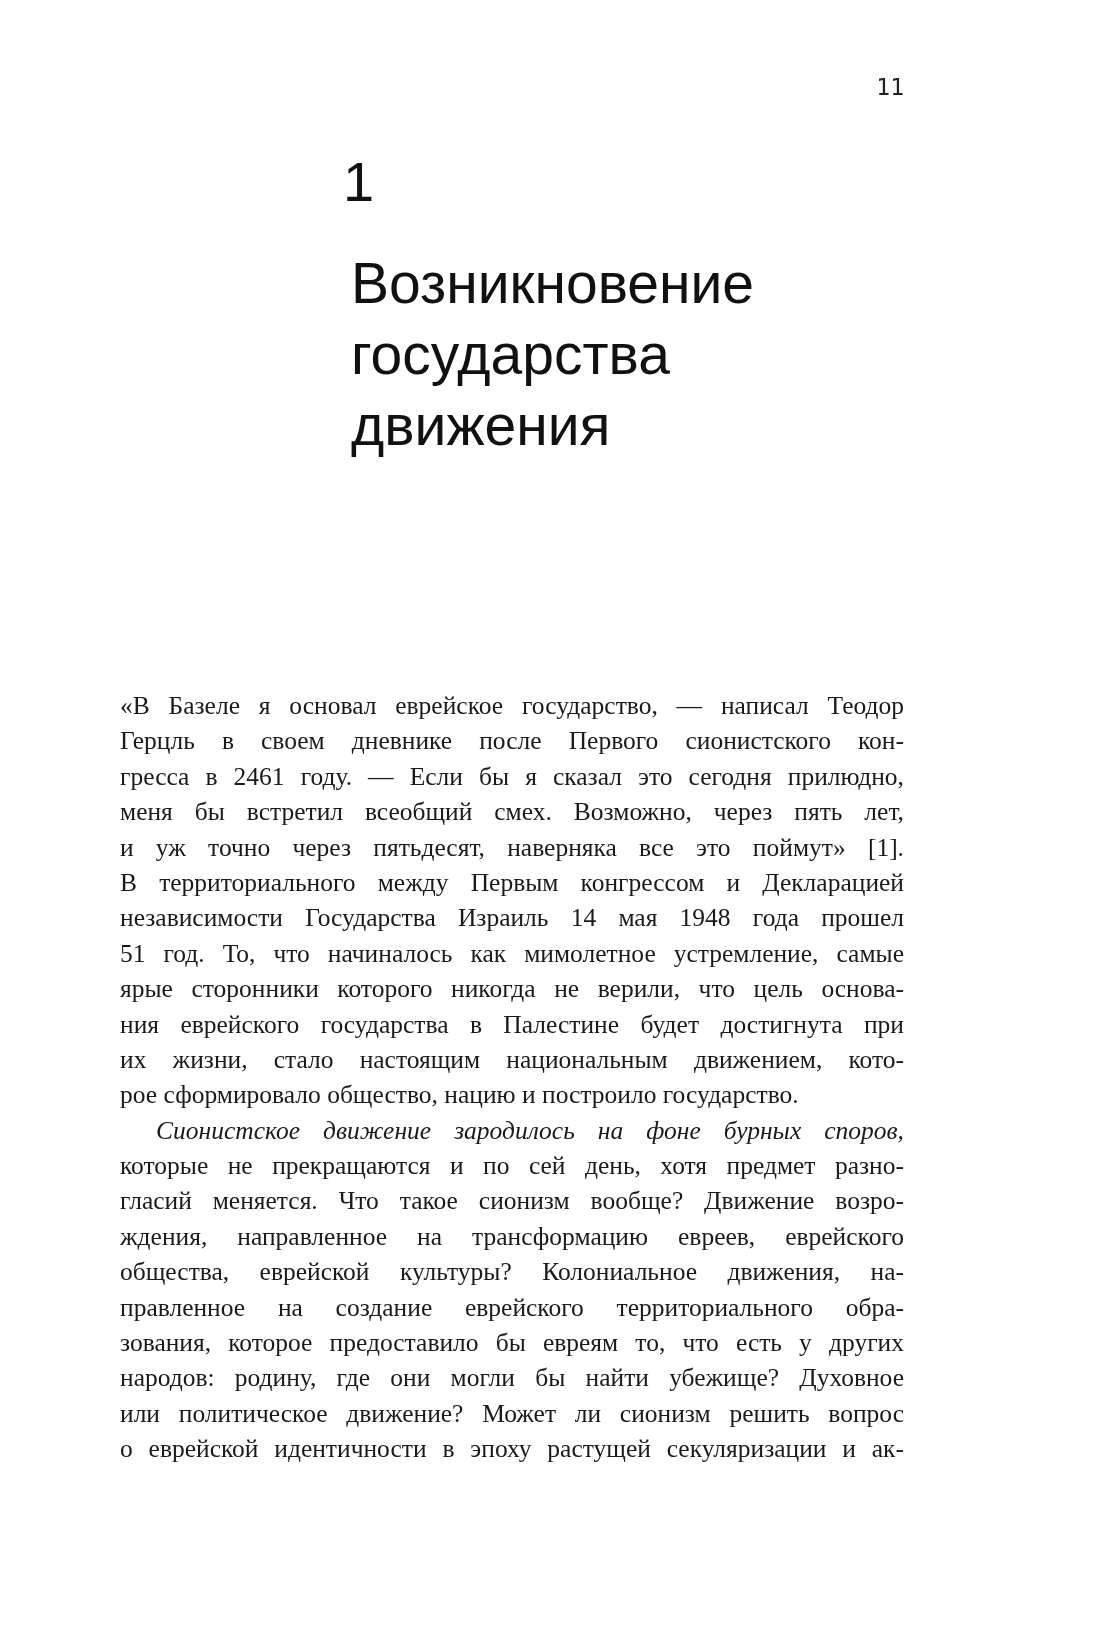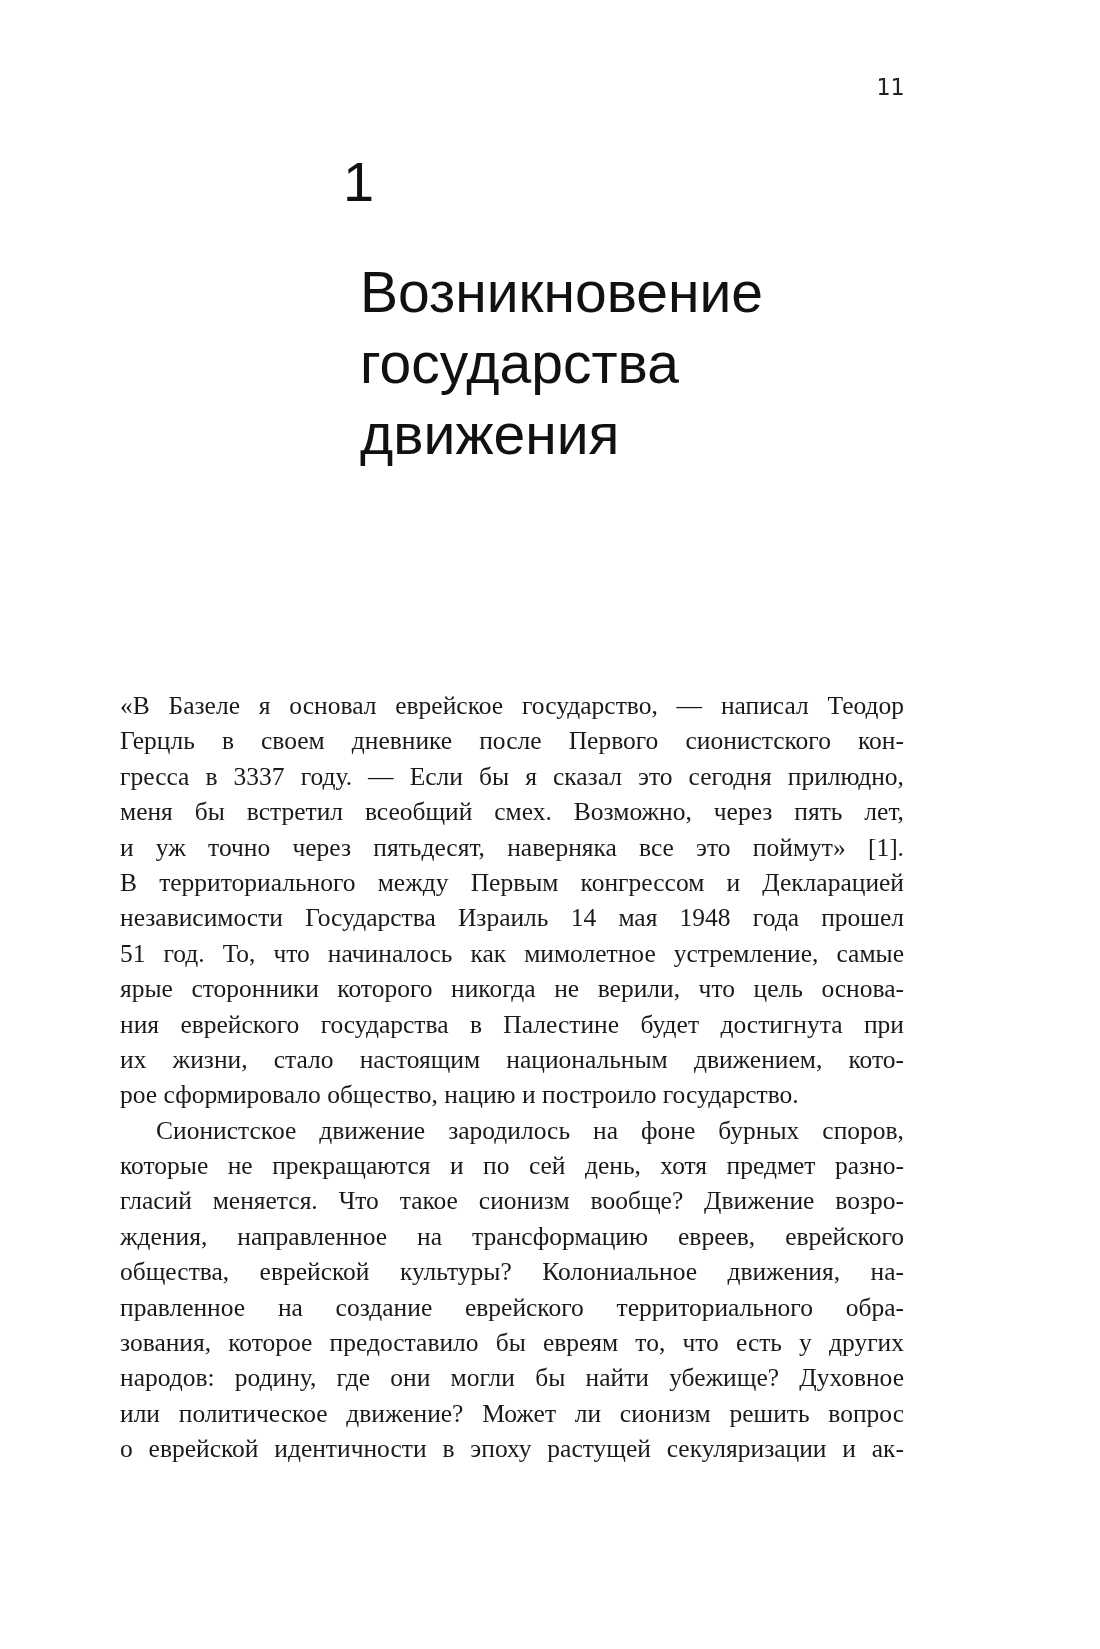--- a/index.html
+++ b/index.html
@@ -67,50 +67,51 @@
       text-align-last: justify;
       white-space: nowrap;
       height: 35.4px;
       overflow: visible;
     }
     .body-line.last {
       text-align-last: left;
     }
     .body-line.indent {
       padding-left: 36px;
+      font-style: italic;
     }
     
     .body-line span {
       white-space: normal;
       display: block;
     }
   </style>
 </head>
 <body>
 
 <div class="page-number">11</div>
 
 <div class="chapter-number">1</div>
 
-<h1 class="chapter-title" style="margin:17px;">
+<h1 class="chapter-title" style="margin:8px;">
   <span class="title-line">Возникновение</span>
   <span class="title-line">государства</span>
   <span class="title-line">движения</span>
 </h1>
 
 <div class="body-text">
   <div class="paragraph">
     <div class="body-line">
         <span>«В Базеле я основал еврейское государство, — написал Теодор</span>
       </div>
     <div class="body-line">
         <span>Герцль в своем дневнике после Первого сионистского кон-</span>
       </div>
     <div class="body-line">
-        <span>гресса в 3337 году. — Если бы я сказал это сегодня прилюдно,</span>
+        <span>гресса в 2461 году. — Если бы я сказал это сегодня прилюдно,</span>
       </div>
     <div class="body-line">
         <span>меня бы встретил всеобщий смех. Возможно, через пять лет,</span>
       </div>
     <div class="body-line">
         <span>и уж точно через пятьдесят, наверняка все это поймут» [1].</span>
       </div>
     <div class="body-line">
         <span>В территориального между Первым конгрессом и Декларацией</span>
       </div>

